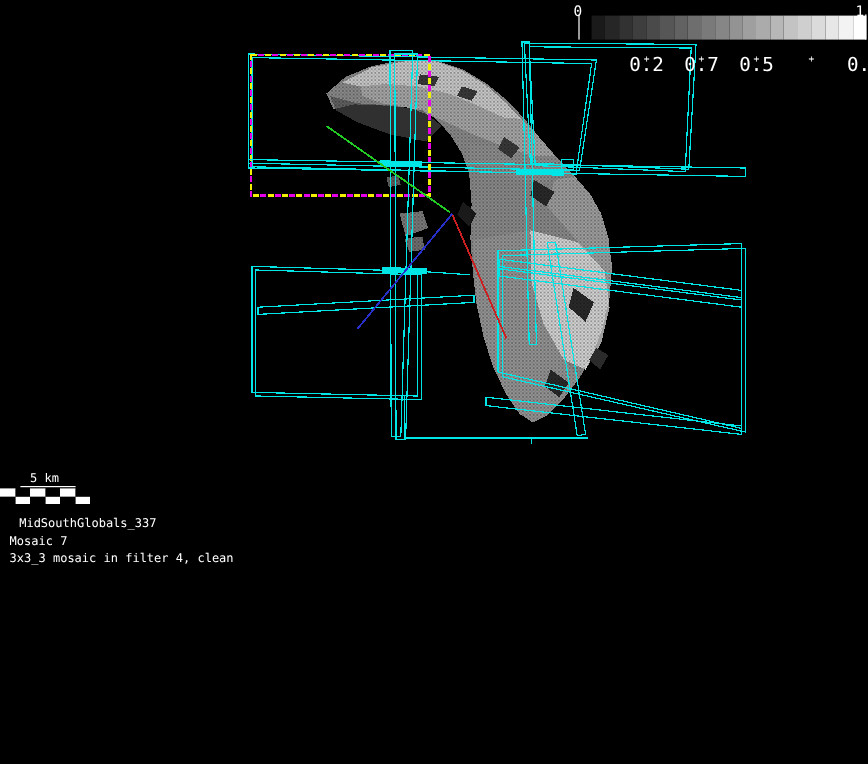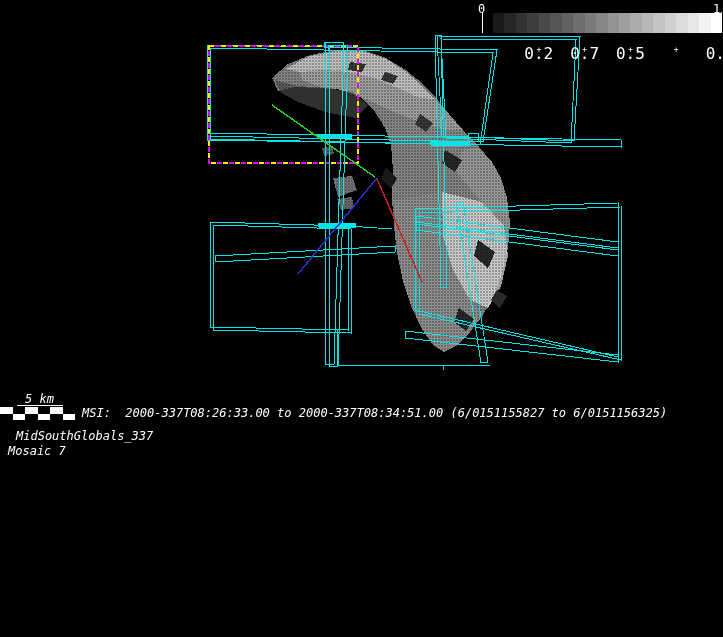--- a/index.html
+++ b/index.html
@@ -1,19 +1,19 @@
 <!DOCTYPE html>
 <html><head>
 <meta charset="utf-8">
 <style>
   html,body{margin:0;padding:0;background:#000;}
   #app{position:relative;width:723px;height:637px;background:#000;overflow:hidden;
        font-family:"DejaVu Sans Mono",monospace;color:#fff;}
   .txt{position:absolute;white-space:pre;color:#fff;font-family:"DejaVu Sans Mono",monospace;}
-  .t10{font-size:12px;line-height:11px;font-style:italic;}
+  .t10{font-size:10px;line-height:11px;}
   #scene{position:absolute;left:0;top:0;}
   #colorbar-gradient{position:absolute;left:493px;top:13px;width:229px;height:20px;display:flex;}
   #colorbar-gradient div{flex:1;}
   .cb-minmax{position:absolute;top:2px;font-size:12px;color:#fff;}
   .cb-line{position:absolute;width:1px;height:21px;background:#fff;top:12px;}
   .cb-ticklabel{position:absolute;top:44px;width:30px;text-align:center;font-size:16px;color:#fff;}
   .cb-plus{position:absolute;top:45px;width:30px;text-align:center;font-size:8px;color:#fff;}
   #scalebar{position:absolute;left:0;top:407px;width:75px;height:13px;}
   #scalebar div{position:absolute;width:13px;height:7px;}
   #scalebar-topline{position:absolute;left:17px;top:405px;width:46px;height:1px;background:#fff;}
@@ -139,16 +139,16 @@
       <div style="left: 50px; top: 0px; width: 12.5px; height: 6.5px; background: rgb(255, 255, 255);"></div>
       <div style="left: 62.5px; top: 0px; width: 12.5px; height: 6.5px; background: rgb(0, 0, 0);"></div>
       <div style="left: 0px; top: 6.5px; width: 12.5px; height: 6.5px; background: rgb(0, 0, 0);"></div>
       <div style="left: 12.5px; top: 6.5px; width: 12.5px; height: 6.5px; background: rgb(255, 255, 255);"></div>
       <div style="left: 25px; top: 6.5px; width: 12.5px; height: 6.5px; background: rgb(0, 0, 0);"></div>
       <div style="left: 37.5px; top: 6.5px; width: 12.5px; height: 6.5px; background: rgb(255, 255, 255);"></div>
       <div style="left: 50px; top: 6.5px; width: 12.5px; height: 6.5px; background: rgb(0, 0, 0);"></div>
       <div style="left: 62.5px; top: 6.5px; width: 12.5px; height: 6.5px; background: rgb(255, 255, 255);"></div>
     </div>
 
-  <span class="txt t10" style="left:82px;top:408px;">MSI:  2000-337T08:26:33.00 to 2000-337T08:34:51.00 (6/0151155827 to 6/0151156325)</span>
   <span class="txt t10" style="left:16px;top:431px;">MidSouthGlobals_337</span>
   <span class="txt t10" style="left:8px;top:446px;">Mosaic 7</span>
+  <span class="txt t10" style="left:8px;top:460px;">3x3_3 mosaic in filter 4, clean</span>
 </div>
 
 </body></html>

